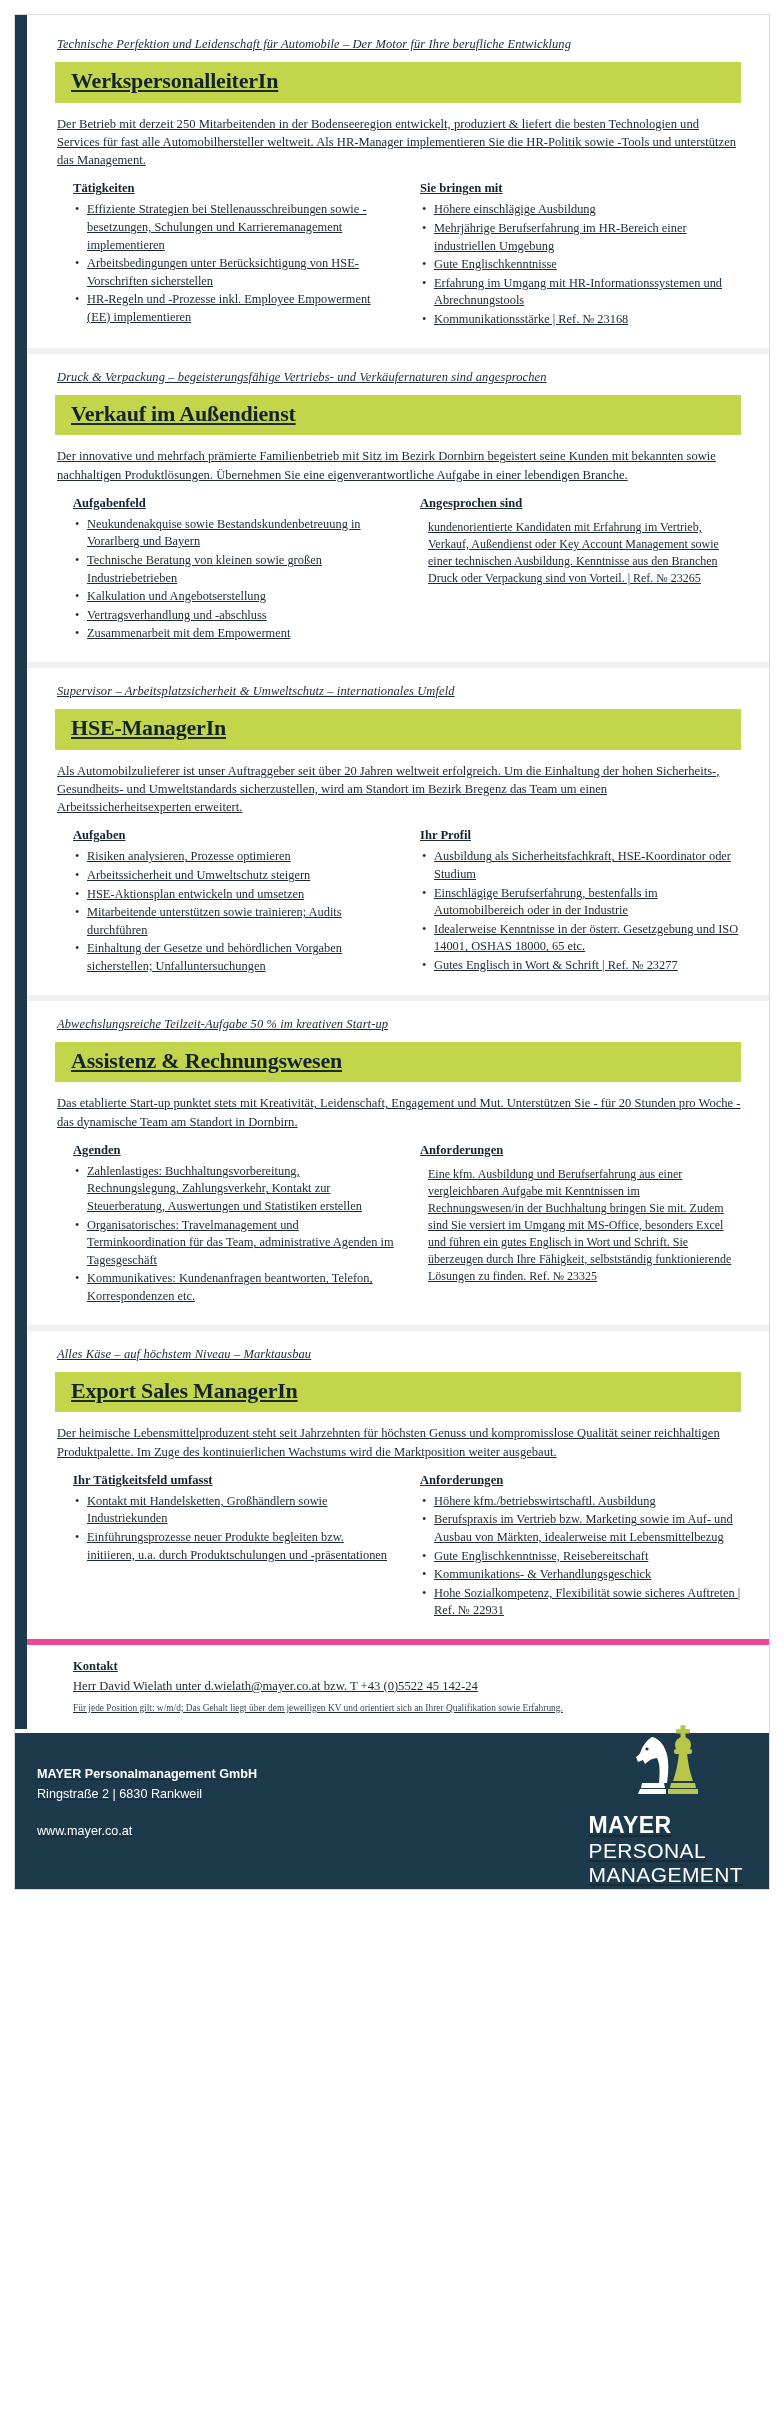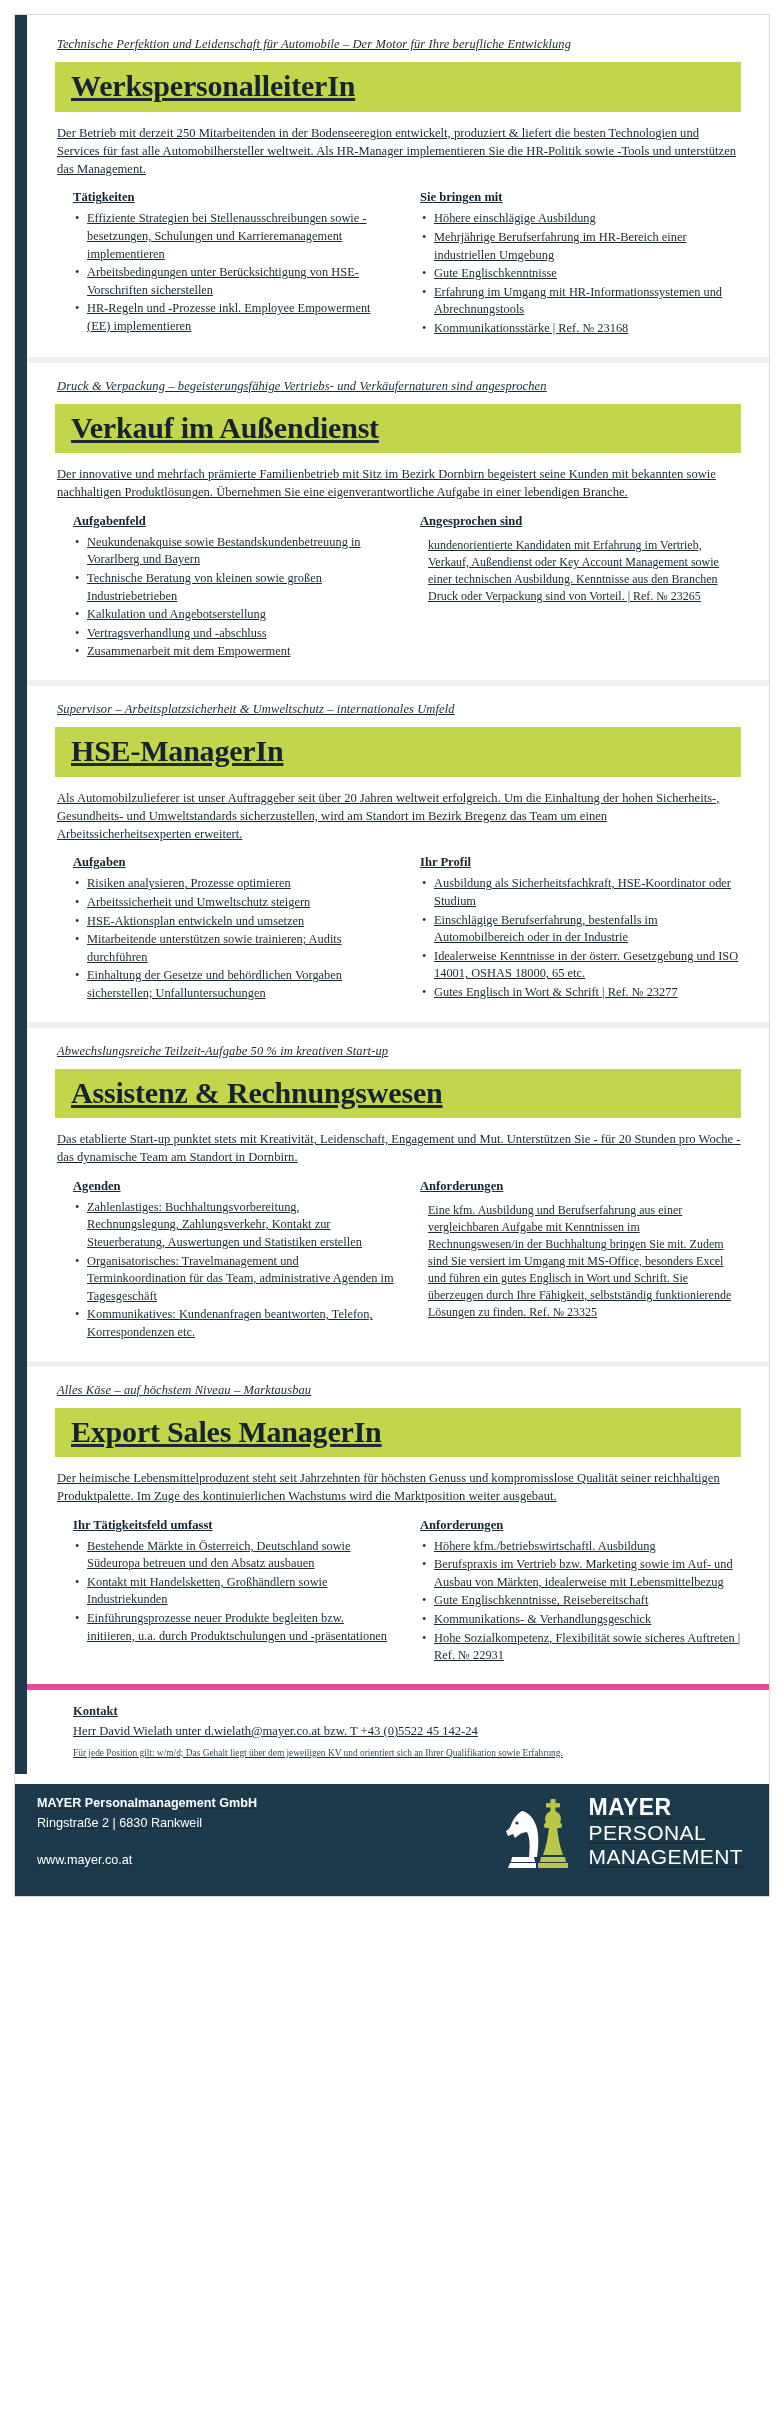--- a/index.html
+++ b/index.html
@@ -57,21 +57,21 @@
   }
   .title-band {
     background: #c3d54a;
     padding: 7px 16px 9px 16px;
     margin-bottom: 12px;
   }
   .title-band h1 {
     margin: 0;
     font-family: "Liberation Serif", serif;
     font-weight: bold;
-    font-size: 30px;
+    font-size: 22px;
     line-height: 1.12;
     color: #14232e;
     letter-spacing: -0.2px;
   }
   .intro {
     font-size: 12.6px;
     line-height: 1.45;
     margin: 0 0 12px 2px;
     text-align: left;
   }
@@ -125,41 +125,42 @@
     font-size: 12.6px;
     line-height: 1.4;
   }
   .contact .fine {
     font-size: 9.4px;
     color: #3a4a55;
     margin: 0;
   }
   
   .footer {
-    margin-top: 10px;
+    margin-top: 4px;
     background: #1d3a4c;
     color: #ffffff;
-    height: 112px;
+    height: 156px;
     display: flex;
     align-items: center;
     justify-content: space-between;
     padding: 0 26px 16px 22px;
     position: relative;
   }
   .footer-left {
     font-family: "Liberation Sans", sans-serif;
     font-size: 12.6px;
     line-height: 1.65;
   }
   .footer-left .fl-strong { font-weight: bold; }
   .footer-left .fl-url { margin-top: 16px; display: block; }
   .footer-right {
     display: flex;
     align-items: center;
     gap: 16px;
+    flex-direction: column;
   }
   .logo-text {
     font-family: "Liberation Sans", sans-serif;
     line-height: 1.12;
     text-align: left;
   }
   .logo-text .l1 { font-size: 23px; font-weight: bold; letter-spacing: 0.4px; }
   .logo-text .l2 { font-size: 21px; font-weight: 300; letter-spacing: 0.4px; }
   .logo-text .l3 { font-size: 21px; font-weight: 300; letter-spacing: 0.4px; }
   .chess { display: block; }
@@ -280,21 +281,20 @@
         <div class="ad">
           <div class="eyebrow">Alles Käse – auf höchstem Niveau – Marktausbau</div>
           <div class="title-band">
             <h1>Export Sales ManagerIn</h1>
           </div>
           <p class="intro">Der heimische Lebensmittelproduzent steht seit Jahrzehnten für höchsten Genuss und kompro­misslose Qualität seiner reichhaltigen Produktpalette. Im Zuge des kontinuierlichen Wachstums wird die Marktposition weiter ausgebaut.</p>
           <div class="cols">
             <div class="col">
               <h3>Ihr Tätigkeitsfeld umfasst</h3>
               <ul>
-                <li>Bestehende Märkte in Österreich, Deutsch­land sowie Südeuropa betreuen und den Absatz ausbauen</li>
                 <li>Kontakt mit Handelsketten, Großhändlern sowie Industriekunden</li>
                 <li>Einführungsprozesse neuer Produkte beglei­ten bzw. initiieren, u.a. durch Produktschu­lungen und -präsentationen</li>
               </ul>
             </div>
             <div class="col">
               <h3>Anforderungen</h3>
               <ul>
                 <li>Höhere kfm./betriebswirtschaftl. Ausbildung</li>
                 <li>Berufspraxis im Vertrieb bzw. Marketing sowie im Auf- und Ausbau von Märkten, idealerweise mit Lebensmittelbezug</li>
                 <li>Gute Englischkenntnisse, Reisebereitschaft</li>

